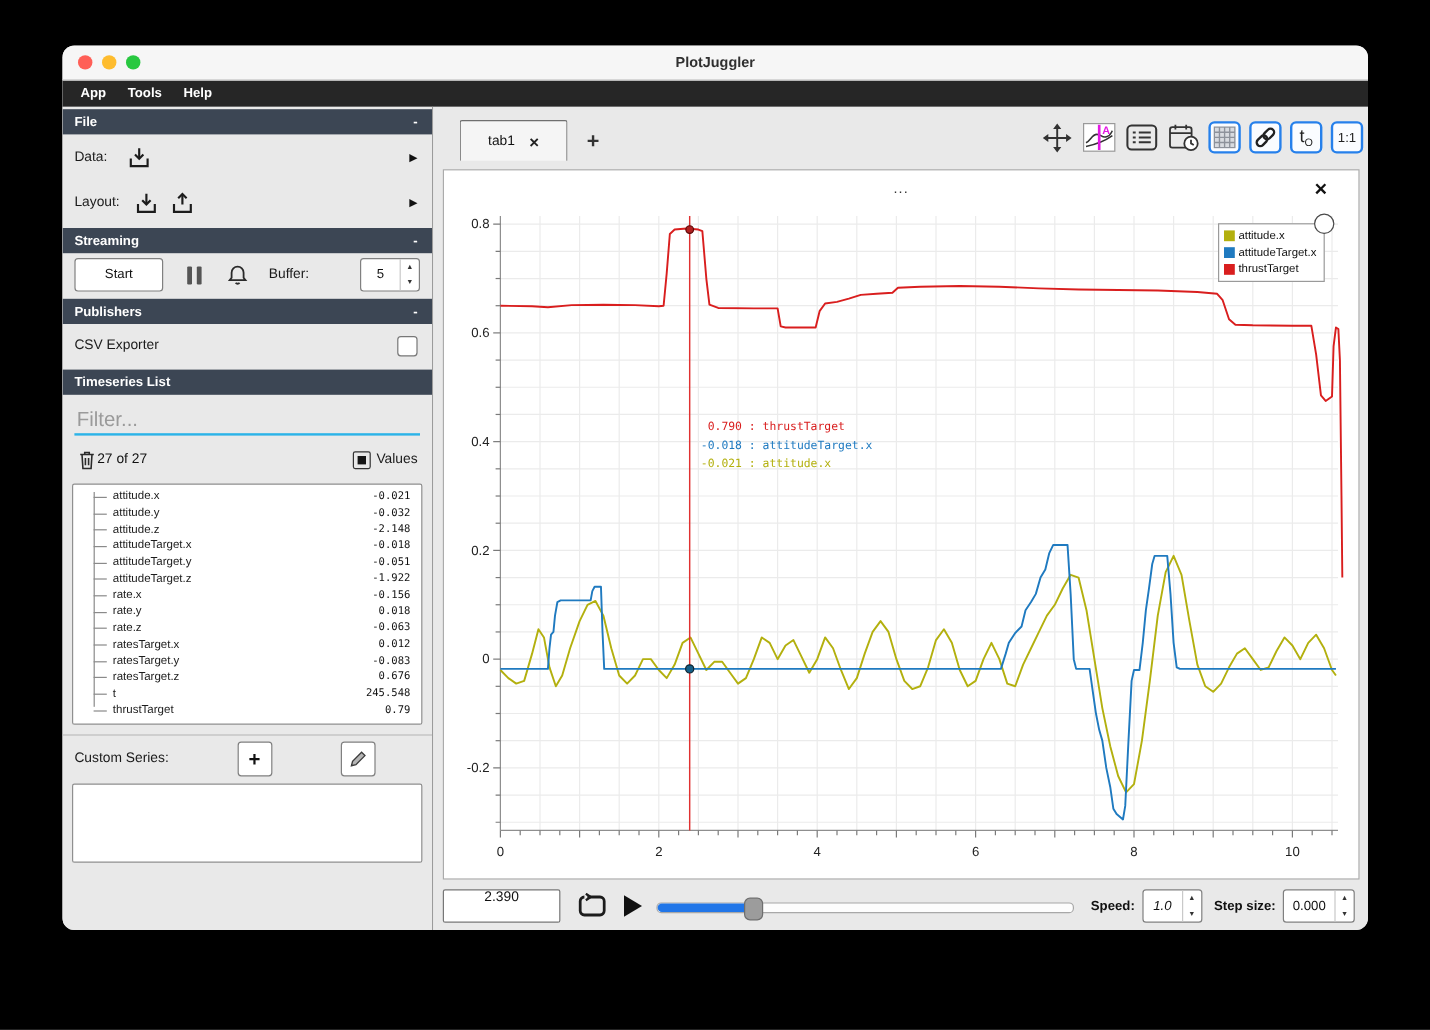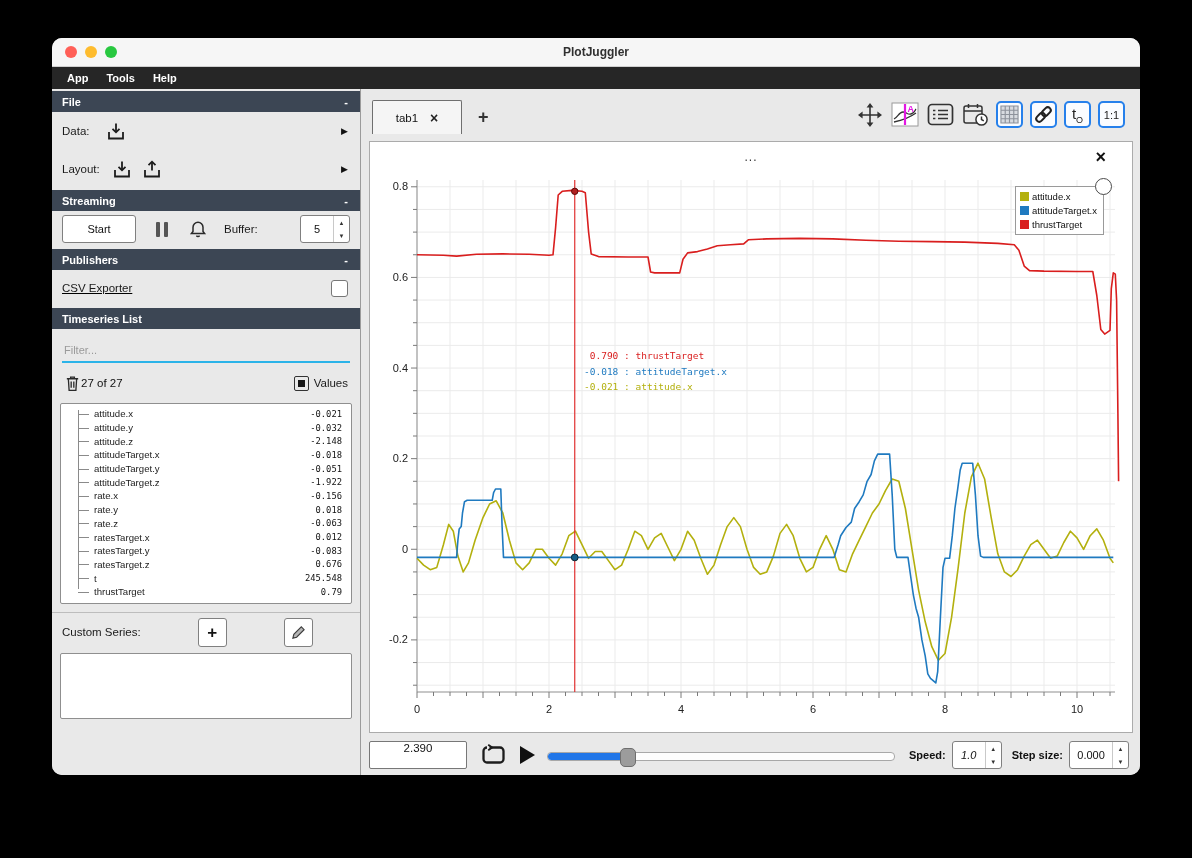--- a/index.html
+++ b/index.html
@@ -36,43 +36,43 @@
   .start-row{height:36px;padding:0 10px;}
   .btn{background:#fff;border:1px solid #808080;border-radius:3px;font-size:11px;color:#111;
     display:flex;align-items:center;justify-content:center;}
   .start-btn{width:72px;height:26px;}
   .pause-icon{display:flex;gap:4px;margin-left:20px;}
   .pause-icon i{width:4px;height:15px;background:#555;border-radius:1px;}
   .spin{height:26px;background:#fff;border:1px solid #808080;border-radius:3px;display:flex;align-items:stretch;}
   .spin .val{flex:1;display:flex;align-items:center;justify-content:center;font-size:11px;color:#111;padding:0 4px;}
   .spin .arrows{width:15px;border-left:1px solid #c9c9c9;display:flex;flex-direction:column;}
   .spin .arrows span{flex:1;display:flex;align-items:center;justify-content:center;font-size:6px;color:#333;}
-  .csv-row{height:36px;text-decoration:underline;}
+  .csv-row{height:36px;}
   .checkbox{width:15px;height:15px;background:#fff;border:1.4px solid #777;border-radius:3px;margin-left:auto;}
   .filter-wrap{margin:10px 10px 4px 10px;border-bottom:2px solid #2bb3e8;height:22px;display:flex;align-items:center;}
-  .filter-ph{font-size:11px;color:#9a9a9a;padding-left:2px;text-align:center;}
+  .filter-ph{font-size:17px;color:#9a9a9a;padding-left:2px;text-align:center;}
   .count-row{height:32px;padding:0 12px;}
   .count-text{flex:1;font-size:11.5px;color:#111;}
   .vals-cb{width:13px;height:13px;border:1.5px solid #333;border-radius:2px;display:flex;
     align-items:center;justify-content:center;margin-right:5px;}
   .vals-cb i{width:7px;height:7px;background:#161616;display:block;}
   .ts-list{margin:4px 8px 0 8px;height:196px;background:#fff;border:1px solid #8f8f8f;border-radius:2px;
     padding:3px 0 0 0;position:relative;overflow:hidden;}
   .ts-list::before{content:"";position:absolute;left:17px;top:6px;bottom:14px;width:1px;background:#8a8a8a;}
   .ts-row{height:13.7px;display:flex;align-items:center;position:relative;}
   .ts-row::before{content:"";position:absolute;left:17px;top:50%;width:11px;height:1px;background:#8a8a8a;}
   .ts-name{padding-left:33px;font-size:9.6px;color:#1c1c1c;}
   .ts-val{margin-left:auto;padding-right:9px;font-size:8.8px;color:#111;font-family:"DejaVu Sans Mono",monospace;}
   .divider{border-top:1px solid #bdbdbd;margin:8px 0 0 0;}
   .custom-row{height:38px;padding:0 10px;gap:48px;}
   .sq-btn{width:27px;height:27px;margin-left:9px;}
   .plus-glyph{font-size:17px;font-weight:bold;color:#111;line-height:1;}
   .custom-box{margin:2px 8px 0 8px;height:64px;background:#fff;border:1px solid #8f8f8f;border-radius:2px;}
   
-  .tabbar{position:absolute;left:1px;top:0;width:100%;height:45px;display:flex;align-items:flex-end;}
+  .tabbar{position:absolute;left:12px;top:0;width:100%;height:45px;display:flex;align-items:flex-end;}
   .tab{margin-left:10px;width:88px;height:33px;background:#f5f5f5;border:1px solid #6f6f6f;border-bottom:none;
     border-radius:2px 2px 0 0;display:flex;align-items:center;justify-content:center;gap:12px;}
   .tab-label{font-size:11.5px;color:#111;}
   .x-glyph{font-size:14px;font-weight:bold;color:#222;line-height:1;}
   .newtab{margin-left:16px;margin-bottom:6px;font-size:18px;color:#333;font-weight:bold;}
   .toolbar{margin-left:auto;display:flex;align-items:center;gap:7px;padding-right:16px;margin-bottom:6px;}
   .tool{width:28px;height:27px;display:flex;align-items:center;justify-content:center;}
   .tool.active{width:27px;height:27px;border:2px solid #2680eb;border-radius:5px;background:#fafcff;box-sizing:border-box;}
   .t0-text{font-size:15px;color:#222;font-weight:500;}
   .t0-text sub{font-size:9px;}

